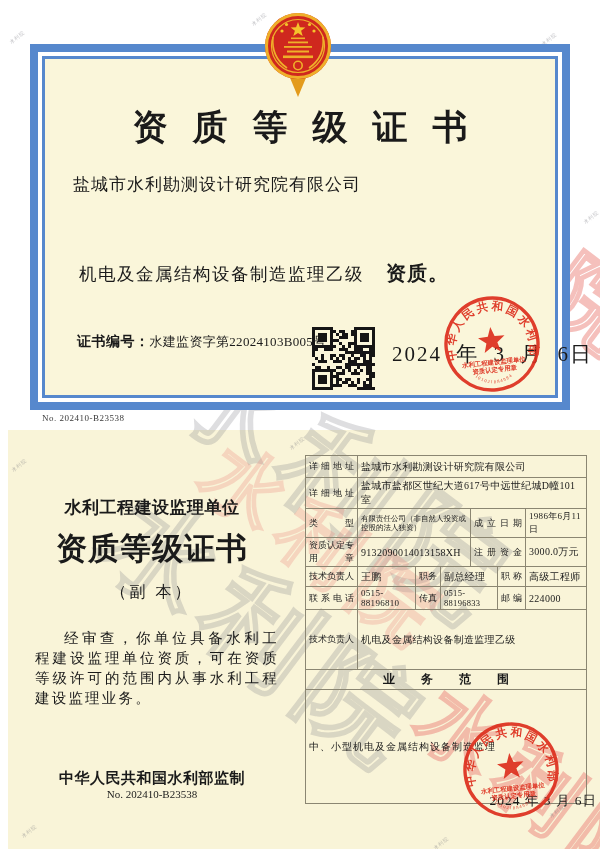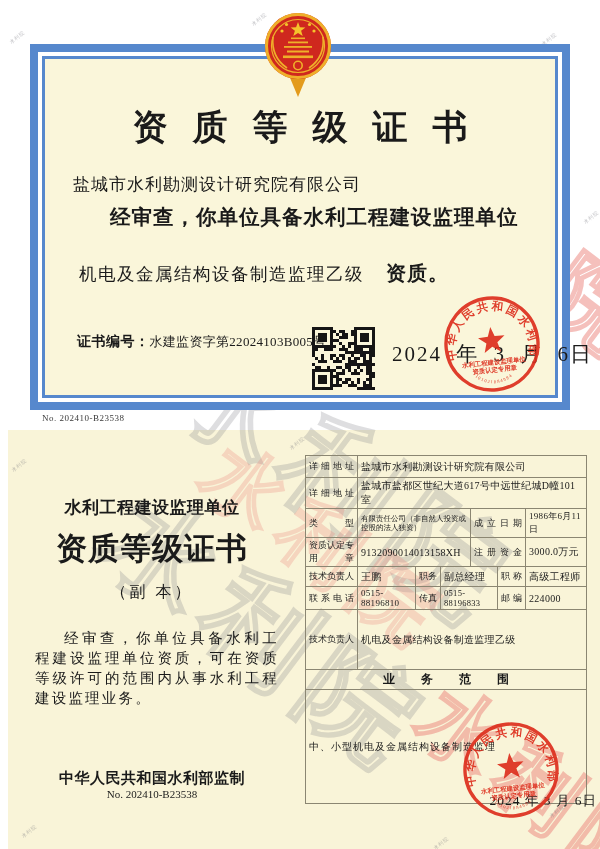--- a/index.html
+++ b/index.html
@@ -109,21 +109,20 @@
       <rect x="25" y="41.5" width="22" height="2" fill="#efb02a"></rect>
       <rect x="21" y="46.5" width="30" height="2.6" fill="#efb02a"></rect>
       <circle cx="36" cy="56.5" r="4.2" fill="none" stroke="#efb02a" stroke-width="1.6"></circle>
       <path d="M11,28 Q9,48 25,59" fill="none" stroke="#efb02a" stroke-width="1.6"></path>
       <path d="M61,28 Q63,48 47,59" fill="none" stroke="#efb02a" stroke-width="1.6"></path>
     </svg>
   </div>
 
   <div class="t-title">资质等级证书</div>
   <div class="t-company">盐城市水利勘测设计研究院有限公司</div>
-  <div class="t-statement">经审查，你单位具备水利工程建设监理单位</div>
   <div class="t-gradeline">
     <span class="t-grade">机电及金属结构设备制造监理乙级</span>
     <span class="t-gradeword">资质。</span>
   </div>
   <div class="t-certrow" style="top:333px">
     <span class="t-lab">证书编号：</span>
     <span class="t-val">水建监资字第22024103B005号</span>
   </div>
 
   <div class="qr">

